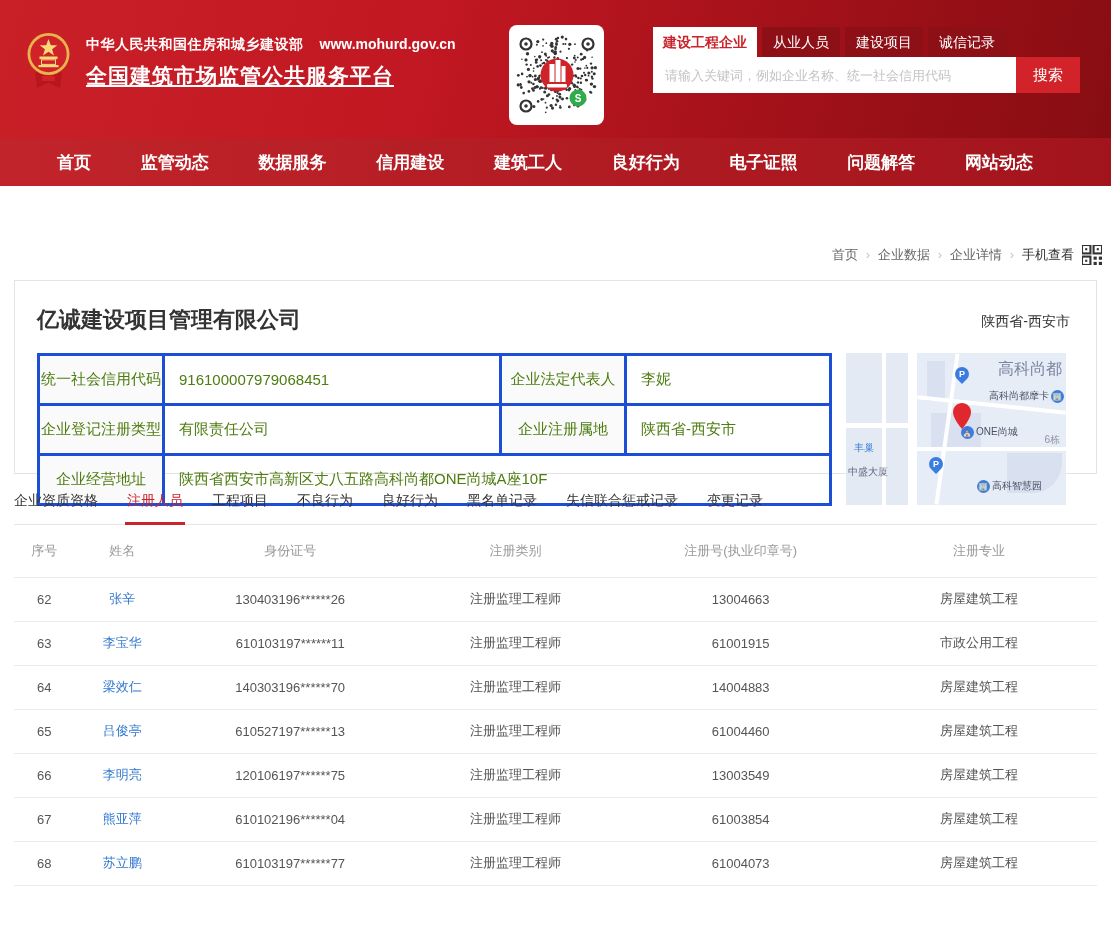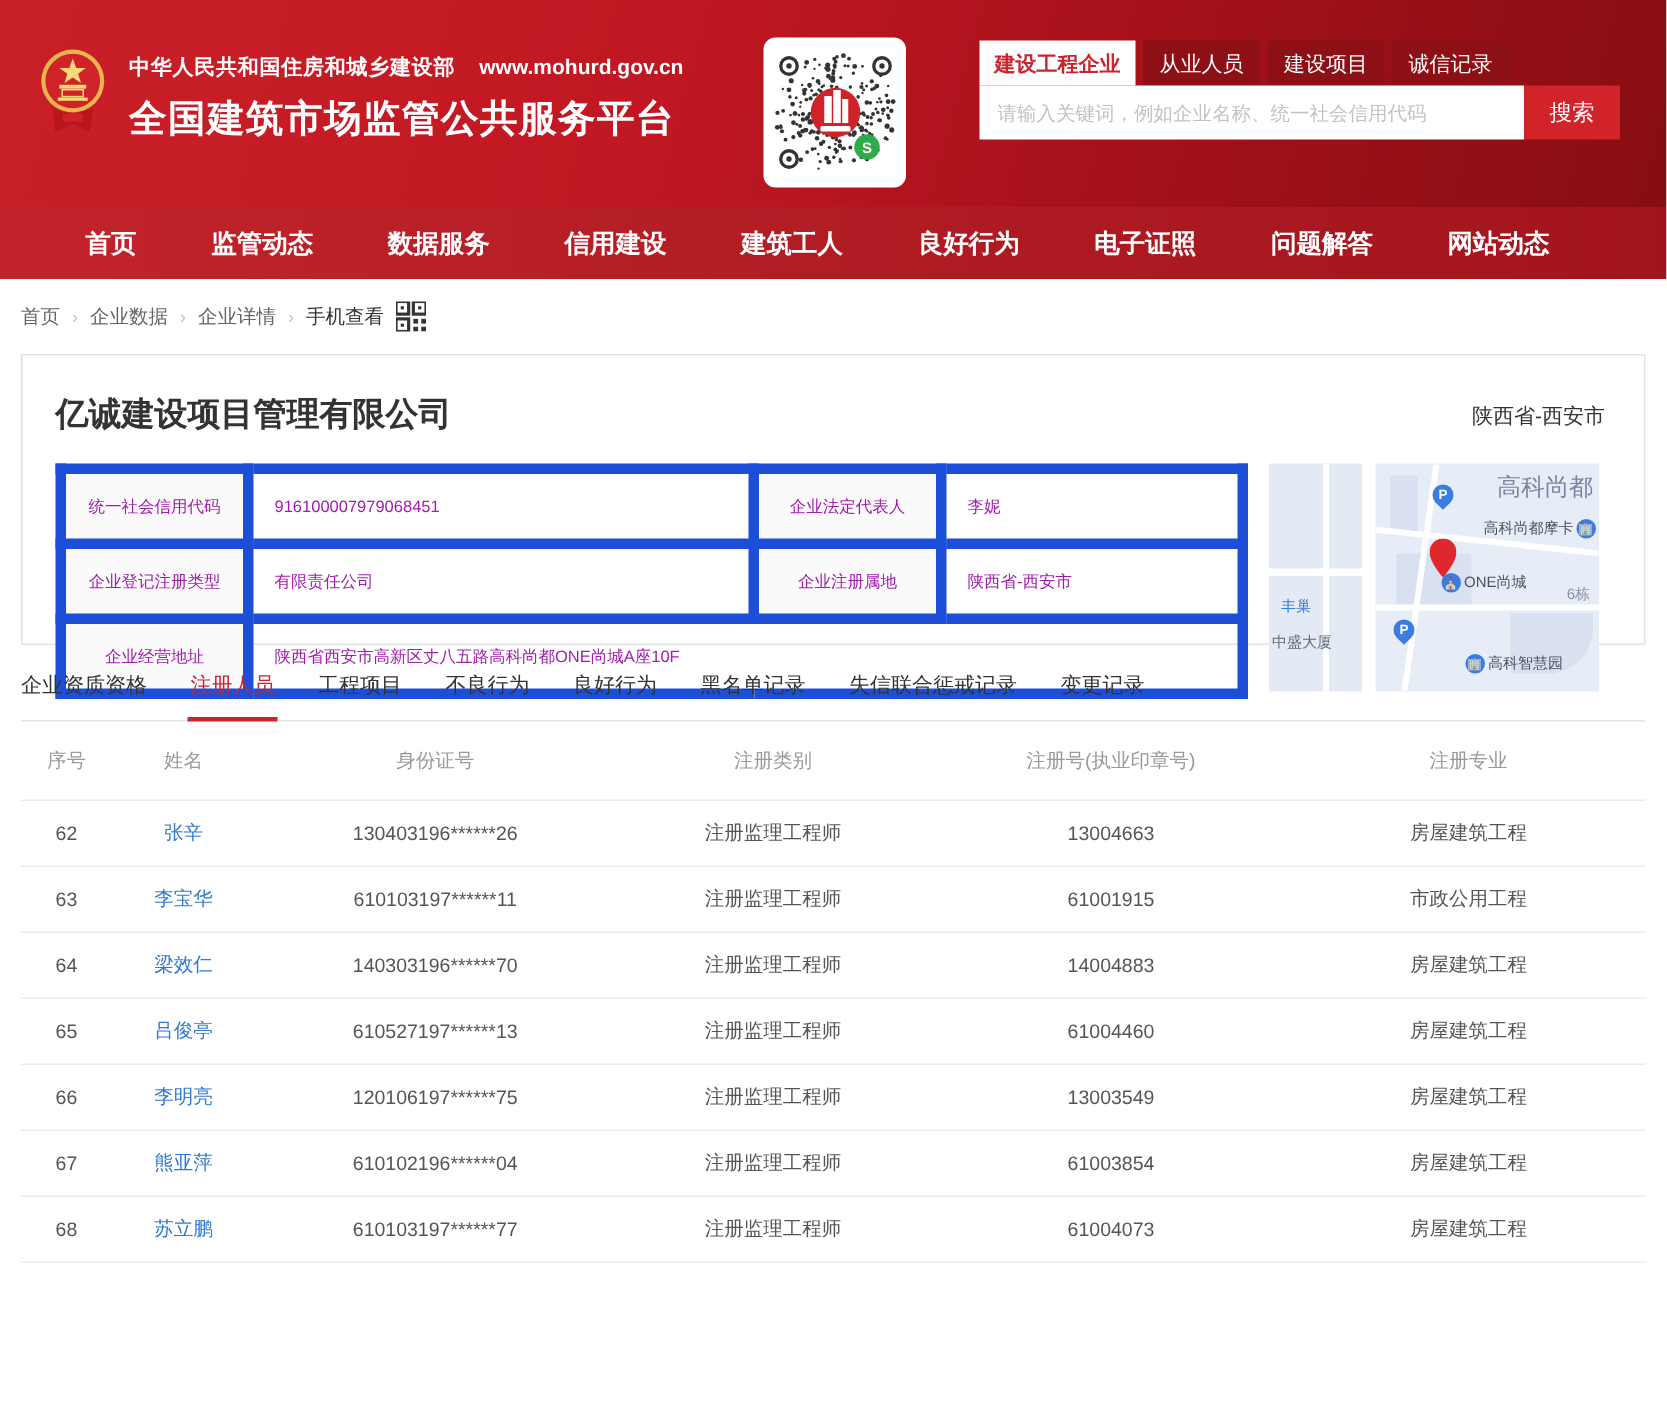--- a/index.html
+++ b/index.html
@@ -4,50 +4,50 @@
 <style>
 * { margin:0; padding:0; box-sizing:border-box; }
 body { width:1111px; height:944px; background:#fff; font-family:"Liberation Sans","DejaVu Sans",sans-serif; overflow:hidden; }
 
 
 .top-header { position:relative; height:138px; background:linear-gradient(105deg,#c92028 0%,#c01722 40%,#a31119 70%,#870d12 100%); }
 .emblem { position:absolute; left:27px; top:32px; width:43px; height:60px; }
 .title-block { position:absolute; left:86px; top:36px; color:#fff; }
 .ministry-line { font-size:14px; font-weight:bold; letter-spacing:0.5px; }
 .ministry-line .url { margin-left:16px; letter-spacing:0; }
-.site-title { margin-top:8px; font-size:25px; font-weight:bold; letter-spacing:1px; }
+.site-title { margin-top:8px; font-size:21px; font-weight:bold; letter-spacing:1px;text-decoration:underline; }
 .qr-panel { position:absolute; left:509px; top:25px; width:95px; height:100px; background:#fff; border-radius:8px; display:flex; align-items:center; justify-content:center; }
 .search-block { position:absolute; left:625px; top:27px; width:455px; }
 .search-tabs { display:flex; gap:5px;padding-left:28px; }
 .search-tab { height:30px; line-height:30px; padding:0 11px; background:#8c1016; color:#fff; font-size:14px; cursor:pointer; }
 .search-tab.active { background:#fff; color:#c9252d; font-weight:bold; padding:0 10px; }
 .search-bar { display:flex; height:36px;padding-left:28px; }
 .search-bar input { flex:1; border:none; outline:none; padding:0 12px; font-size:13px; color:#333; background:#fff; }
 .search-bar input::placeholder { color:#c3c3c3; }
 .search-btn { width:64px; background:#d2232a; color:#fff; border:none; font-size:15px; cursor:pointer; }
 
 
 .main-nav { height:48px; background:linear-gradient(to right,#c2242b,#a2141c); display:flex; align-items:center; justify-content:space-between; padding:0 78px 0 57px; }
 .nav-item { color:#fff; font-size:17px; font-weight:bold; cursor:pointer; }
 
 
-.breadcrumb-row { height:50px; display:flex; align-items:center; justify-content:flex-start; padding:0 9px 0 14px; }
+.breadcrumb-row { height:50px; display:flex; align-items:center; justify-content:flex-end; padding:0 9px 0 14px;margin-top:44px; }
 .breadcrumb { display:flex; align-items:center; font-size:13px; color:#666; }
 .crumb { cursor:pointer; }
 .crumb-sep { color:#c0c0c0; margin:0 8px; font-size:12px; }
 .mobile-view { display:flex; align-items:center; font-size:13px; color:#333; }
 .qr-mini { margin-left:8px; width:20px; height:20px; }
 
 
 .company-card { margin:0 14px; border:1px solid #e3e3e3; padding:20px 20px 22px 22px; position:relative; height:194px; }
 .company-name { font-size:22px; color:#333; font-weight:bold; margin:4px 0 18px; }
 .company-region { position:absolute; right:26px; top:32px; font-size:14px; color:#333; }
 .info-row { display:flex; }
 .info-table { border-collapse:collapse; width:795px; }
-.info-table td { border:7px solid #1d4ed8; font-size:11px; color:#a21caf; height:50px; }
+.info-table td { border:3px solid #1d4ed8; font-size:15px; color:#4d7c0f; height:50px; }
 .info-table td.lbl { width:125px; background:#fafafa; text-align:center; }
 .info-table td.val { padding-left:14px; }
 .map-box { margin-left:auto; margin-right:10px; width:220px; height:152px; position:relative; display:flex; }
 .map-tile-l { width:62px; height:100%; background:#e4eaf4; position:relative; overflow:hidden; }
 .map-gap { width:9px; height:100%; background:#fff; }
 .map-tile-r { flex:1; height:100%; background:#e7edf6; position:relative; overflow:hidden; }
 .map-label { position:absolute; font-size:10px; color:#60697d; white-space:nowrap; }
 .map-label.blue { color:#3a7bd5; }
 .map-poi { position:absolute; display:flex; align-items:center; font-size:10px; color:#4a5164; white-space:nowrap; }
 .poi-dot { width:13px; height:13px; border-radius:50%; background:#3b7ce0; color:#fff; font-size:8px; display:flex; align-items:center; justify-content:center; margin-right:2px; }

